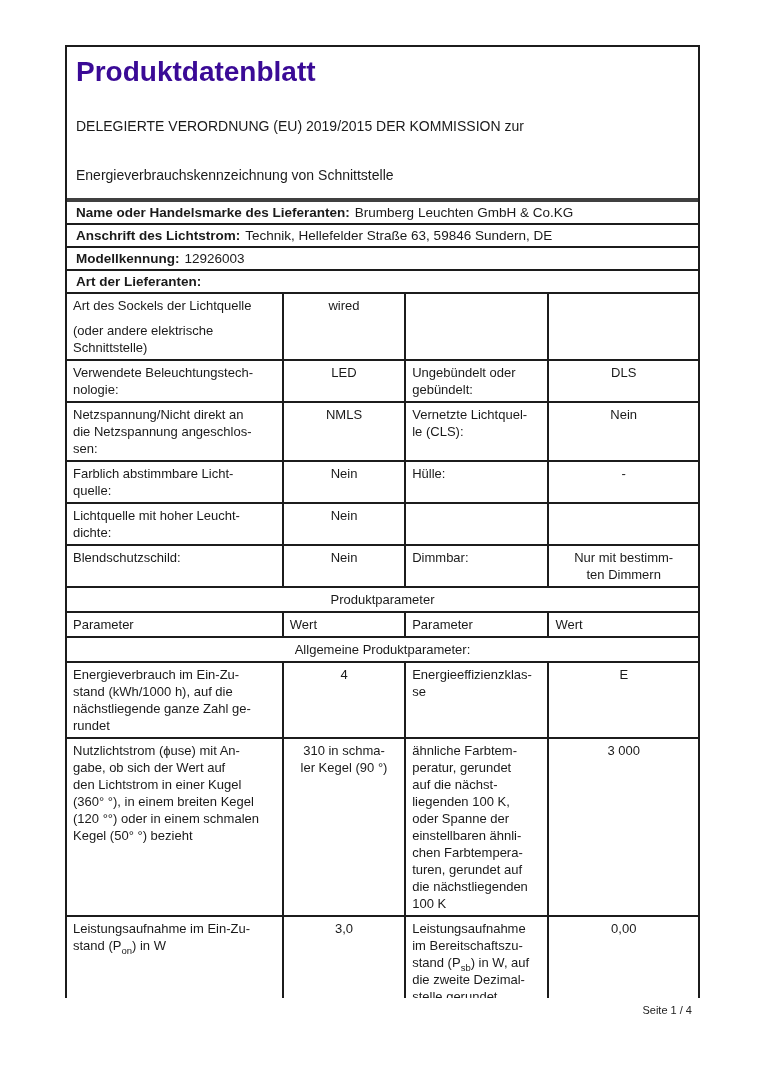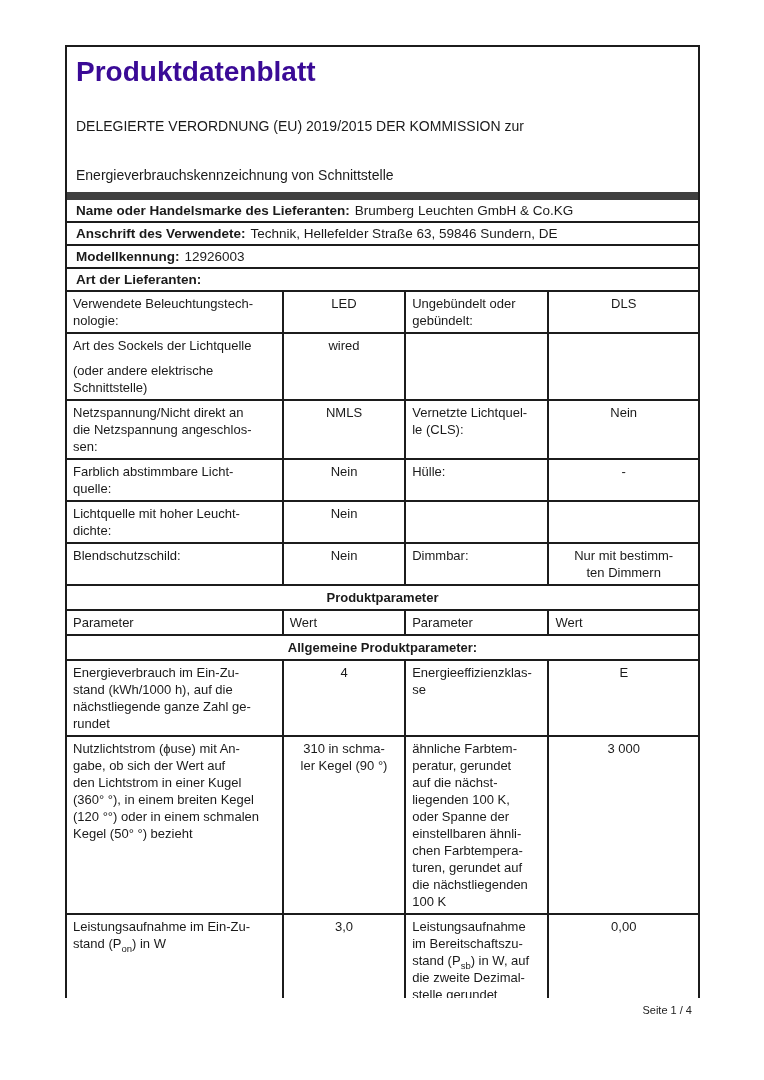--- a/index.html
+++ b/index.html
@@ -5,85 +5,85 @@
   html,body{margin:0;padding:0;}
   body{
     width:764px;height:1080px;background:#ffffff;position:relative;
     font-family:"Liberation Sans",sans-serif;color:#1a1a1a;overflow:hidden;
   }
   .doc{
     position:absolute;left:65px;top:45px;width:635px;height:953px;
     border:2px solid #1c1c1c;border-bottom:none;box-sizing:border-box;
     overflow:hidden;background:#fff;
   }
-  .headerbox{border-bottom:8px solid #404040;padding:6px 10px 6px 9px;}
+  .headerbox{border-bottom:4px solid #404040;padding:6px 10px 12px 9px;}
   .title{font-size:28px;font-weight:bold;color:#3a0a96;margin:3px 0 10px 0;letter-spacing:0px;}
   .reg{font-size:14px;line-height:21px;margin-top:28px;}
   .inforow{border-bottom:2px solid #1c1c1c;padding:2px 9px;font-size:13.5px;line-height:17px;}
   .inforow .lab{font-weight:bold;}
   .inforow .val{margin-left:5px;}
   table{border-collapse:collapse;border-style:hidden;width:100%;table-layout:fixed;}
   col.c1{width:34.2%;} col.c2{width:19.4%;} col.c3{width:22.7%;} col.c4{width:23.7%;}
   td{
     border:2px solid #1c1c1c;vertical-align:top;
     padding:3px 6px;font-size:13px;line-height:17px;
     white-space:pre-line;overflow:hidden;
   }
   td.lbl{text-align:left;}
   td.cen{text-align:center;}
-  td.sec{text-align:center;font-weight:bold;padding:3px 6px;white-space:normal;}
+  td.sec{text-align:center;font-weight:normal;padding:3px 6px;white-space:normal;}
   td.cut{padding-bottom:34px;}
   .p1,.p2{display:block;}
   .p2{margin-top:8px;}
   sub{font-size:9.5px;line-height:0;margin-top:19px;}
   .pagefooter{position:absolute;top:1004px;right:72px;font-size:11px;color:#222;}
 </style>
 </head>
 <body>
 
 <div class="doc">
 
   <div class="headerbox">
     <div class="title">Produktdatenblatt</div>
     <div class="reg">DELEGIERTE VERORDNUNG (EU) 2019/2015 DER KOMMISSION zur</div>
     <div class="reg">Energieverbrauchskennzeichnung von Schnittstelle</div>
   </div>
 
   <div class="inforow"><span class="lab">Name oder Handelsmarke des Lieferanten:</span><span class="val">Brumberg Leuchten GmbH &amp; Co.KG</span></div>
 
-  <div class="inforow"><span class="lab">Anschrift des Verwendete:</span><span class="val">Technik, Hellefelder Straße 63, 59846 Sundern, DE</span></div>
+  <div class="inforow"><span class="lab">Anschrift des Lichtstrom:</span><span class="val">Technik, Hellefelder Straße 63, 59846 Sundern, DE</span></div>
 
   <div class="inforow"><span class="lab">Modellkennung:</span><span class="val">12926003</span></div>
 
   <div class="inforow"><span class="lab">Art der Lieferanten:</span></div>
 
   <table>
     <colgroup>
         <col class="c1">
         <col class="c2">
         <col class="c3">
         <col class="c4">
       </colgroup>
 
     <tbody>
         <tr>
+          <td class="lbl"><span class="p1">Art des Sockels der Lichtquelle</span><span class="p2">(oder andere elektrische
+Schnittstelle)</span></td>
+          <td class="cen">wired</td>
+          <td class="lbl"></td>
+          <td class="cen"></td>
+        </tr>
+
+    <tr>
           <td class="lbl">Verwendete Beleuchtungstech-
 nologie:</td>
           <td class="cen">LED</td>
           <td class="lbl">Ungebündelt oder
 gebündelt:</td>
           <td class="cen">DLS</td>
-        </tr>
-
-    <tr>
-          <td class="lbl"><span class="p1">Art des Sockels der Lichtquelle</span><span class="p2">(oder andere elektrische
-Schnittstelle)</span></td>
-          <td class="cen">wired</td>
-          <td class="lbl"></td>
-          <td class="cen"></td>
         </tr>
 
     <tr>
           <td class="lbl">Netzspannung/Nicht direkt an
 die Netzspannung angeschlos-
 sen:</td>
           <td class="cen">NMLS</td>
           <td class="lbl">Vernetzte Lichtquel-
 le (CLS):</td>
           <td class="cen">Nein</td>

